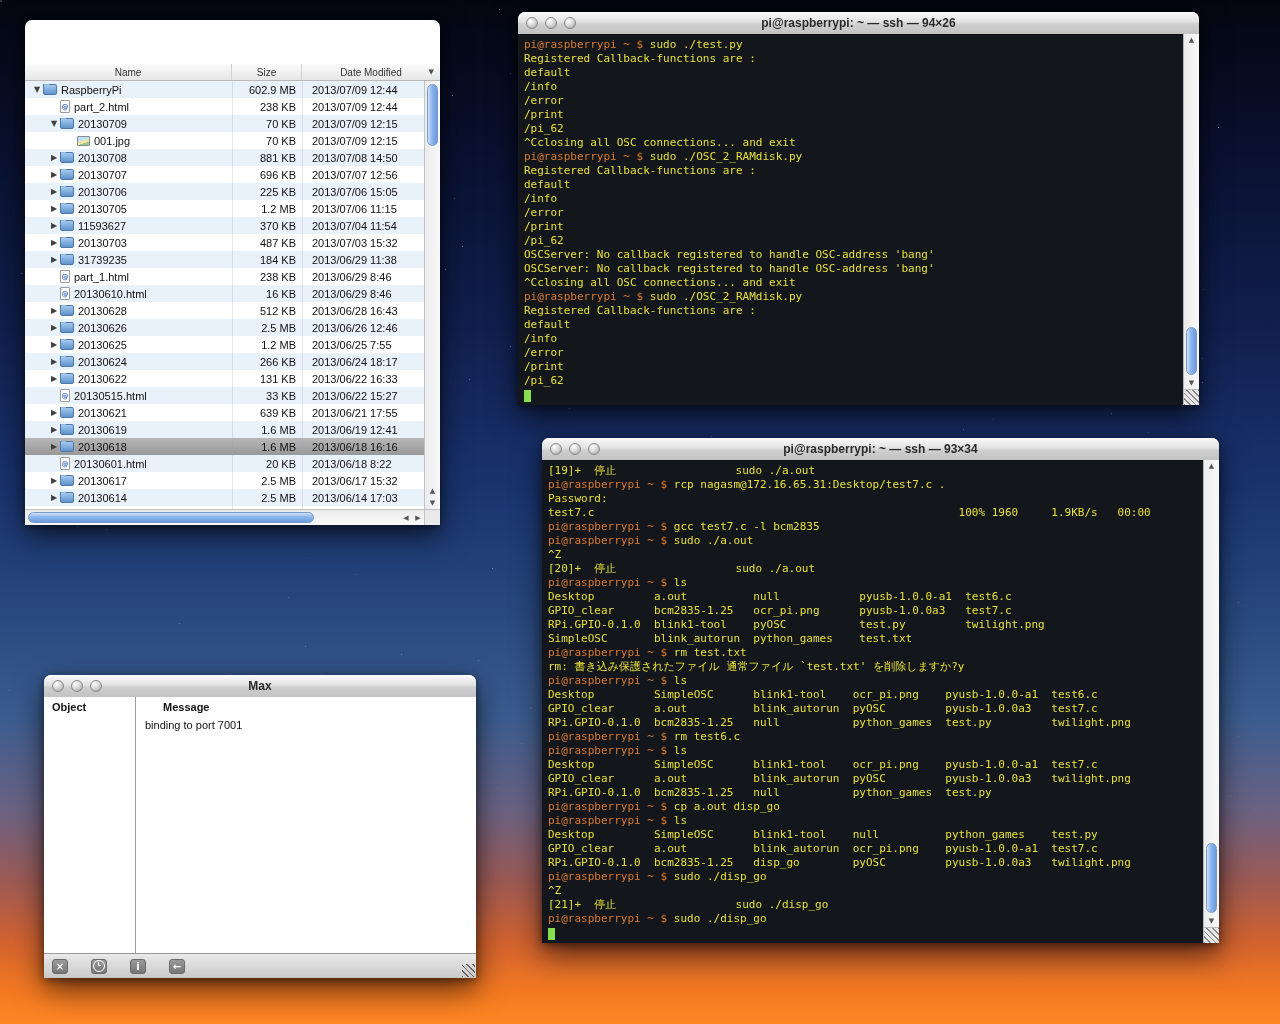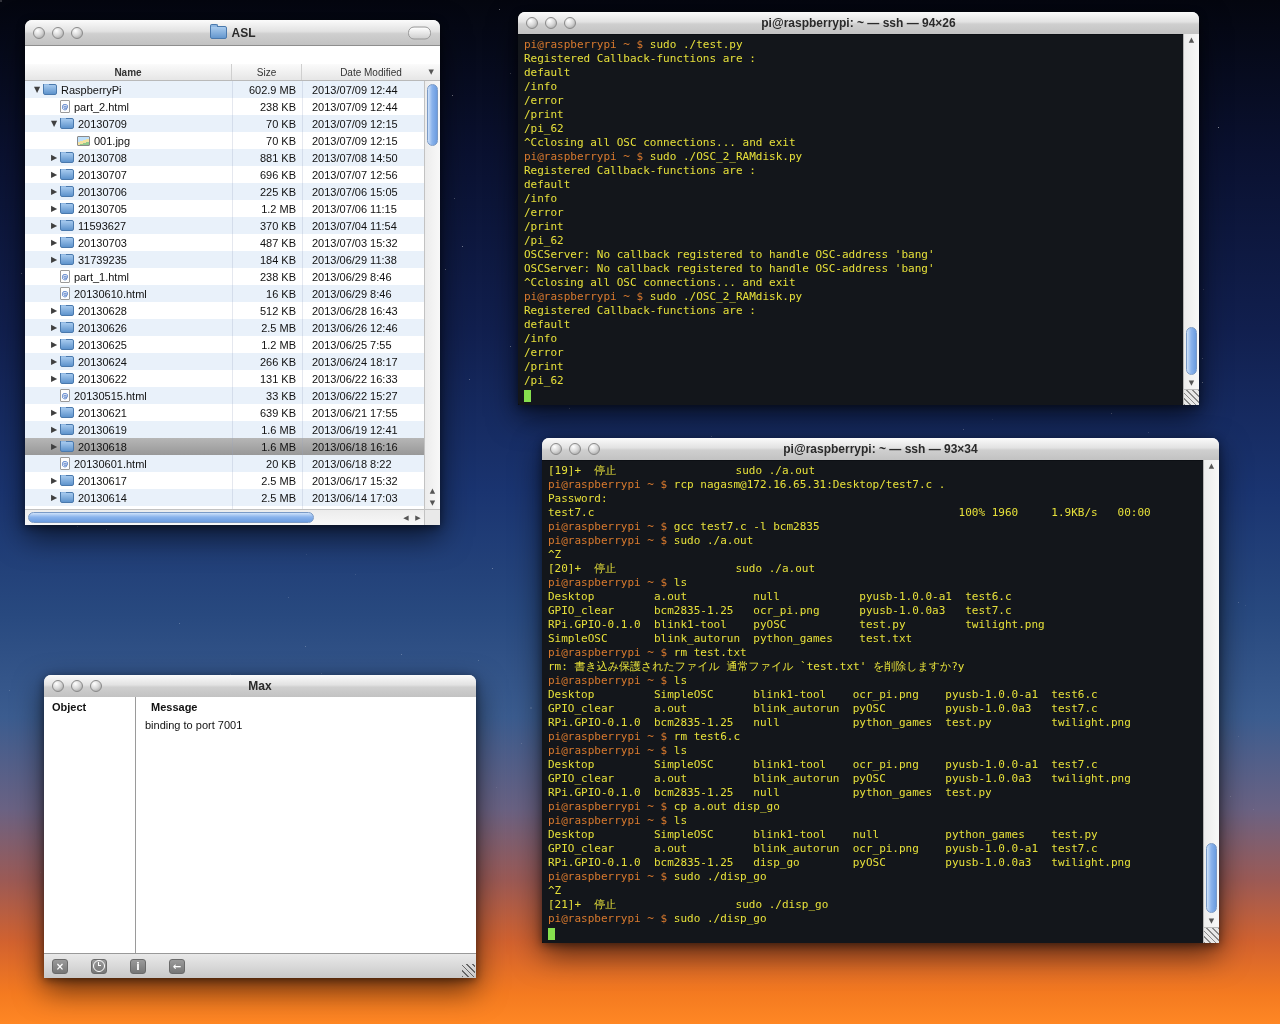--- a/index.html
+++ b/index.html
@@ -35,21 +35,21 @@
   .mini-folder{width:15px;height:11px;position:relative;background:linear-gradient(180deg,#a9cbee,#6497ce);
     border:1px solid #4a79ad;border-radius:1px 2px 2px 2px;display:inline-block;}
   .mini-folder::before{content:"";position:absolute;top:-3px;left:-1px;width:6px;height:2px;
     background:#8fb7e2;border:1px solid #4a79ad;border-bottom:none;border-radius:2px 2px 0 0;}
   .f-status{position:absolute;top:26px;left:0;right:0;height:17px;line-height:17px;text-align:center;
     font-size:10px;color:#333;background:linear-gradient(180deg,#f4f4f4,#e7e7e7);border-bottom:1px solid #c4c4c4;}
   .f-header{position:absolute;top:44px;left:0;right:0;height:16px;display:flex;
     background:linear-gradient(180deg,#fbfbfb,#e6e6e6);border-bottom:1px solid #b9b9b9;
     font-size:10px;color:#333;}
   .f-header div{display:flex;align-items:center;justify-content:center;border-right:1px solid #cfcfcf;box-sizing:border-box;}
-  .fh-name{width:207px;font-weight:bold;}
+  .fh-name{width:207px;}
   .fh-size{width:70px;}
   .fh-date{flex:1;position:relative;border-right:none !important;}
   .sort-arrow{position:absolute;right:6px;font-size:7px;color:#555;font-family:"DejaVu Sans",sans-serif;}
   .f-body{position:absolute;top:61px;bottom:16px;left:0;width:399px;overflow:hidden;background:#fff;}
   .colline{position:absolute;top:61px;bottom:16px;width:1px;background:rgba(150,165,190,.25);}
   .frow{display:flex;height:17px;align-items:center;font-size:11px;color:#111;}
   .frow:nth-child(odd){background:#e9f1fa;}
   .frow.selected{background:linear-gradient(180deg,#b6b6b6,#989898);}
   .cell-name{width:207px;display:flex;align-items:center;overflow:hidden;white-space:nowrap;box-sizing:border-box;}
   .cell-size{width:70px;text-align:right;padding-right:6px;box-sizing:border-box;white-space:nowrap;}
@@ -93,21 +93,21 @@
     background:var(--cursor,#86e04e);}
   .t-scroll{position:absolute;top:22px;bottom:0;right:0;width:16px;
     background:linear-gradient(90deg,#ececec,#f8f8f8);border-left:1px solid #b5b5b5;box-sizing:border-box;}
 
   
   #max{left:44px;top:675px;width:432px;height:303px;background:#fff;}
   #max .titlebar{height:22px;}
   .m-header{position:absolute;top:22px;left:0;right:0;height:20px;background:#fff;border-bottom:1px solid #888;
     display:flex;align-items:center;font-size:11px;font-weight:bold;color:#111;}
   .m-col-obj{width:91px;padding-left:8px;box-sizing:border-box;}
-  .m-col-msg{padding-left:16px;}
+  .m-col-msg{padding-left:28px;}
   .m-divider{position:absolute;left:91px;top:22px;bottom:25px;width:1px;background:#9a9a9a;}
   .m-body{position:absolute;top:42px;left:0;right:0;bottom:25px;overflow:hidden;background:#fff;}
   .m-row{display:flex;height:16px;align-items:center;font-size:11px;color:#111;}
   .m-cell-obj{width:91px;padding-left:8px;box-sizing:border-box;}
   .m-cell-msg{flex:1;padding-left:10px;}
   .m-toolbar{position:absolute;left:0;right:0;bottom:0;height:25px;
     background:linear-gradient(180deg,#e9e9e9,#c9c9c9);border-top:1px solid #999;
     display:flex;align-items:center;padding-left:8px;gap:23px;box-sizing:border-box;}
   .m-btn{width:16px;height:15px;border-radius:3px;border:1px solid #6a6a6a;box-sizing:border-box;
     background:linear-gradient(180deg,#9a9a9a,#767676);color:#fff;display:flex;align-items:center;justify-content:center;
@@ -288,32 +288,20 @@
     <i style="left: 179px; top: 125px; opacity: 0.75; width: 1px; height: 1px;"></i>
     <i style="left: 340px; top: 77px; opacity: 0.72; width: 1px; height: 1px;"></i>
     <i style="left: 559px; top: 212px; opacity: 0.57; width: 1px; height: 1px;"></i>
     <i style="left: 625px; top: 373px; opacity: 0.43; width: 1px; height: 1px;"></i>
     <i style="left: 749px; top: 403px; opacity: 0.36; width: 1px; height: 1px;"></i>
     <i style="left: 931px; top: 459px; opacity: 0.29; width: 1px; height: 1px;"></i>
     <i style="left: 1171px; top: 698px; opacity: 0.17; width: 2px; height: 2px;"></i>
   </div>
 
 <div class="window" id="finder">
-  <div class="titlebar">
-    <div class="traffic">
-      <span class="tl"></span>
-      <span class="tl"></span>
-      <span class="tl"></span>
-    </div>
-    <div class="title">
-      <span class="mini-folder"></span>
-      <span>ASL</span>
-    </div>
-    <span class="pill"></span>
-  </div>
   <div class="f-header">
     <div class="fh-name">Name</div>
     <div class="fh-size">Size</div>
     <div class="fh-date">
       <span>Date Modified</span>
       <span class="sort-arrow">▼</span>
     </div>
   </div>
   <div class="f-body">
       <div class="frow">

